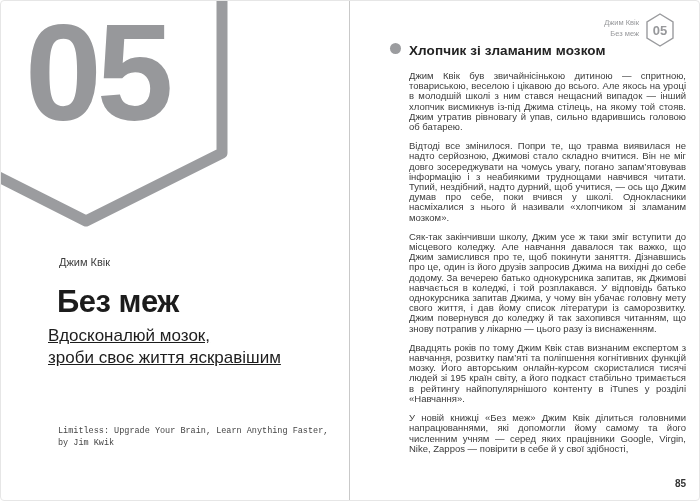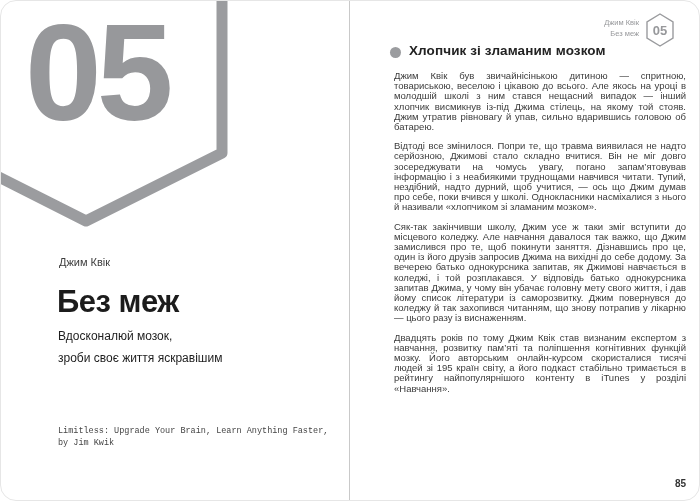--- a/index.html
+++ b/index.html
@@ -1,58 +1,58 @@
 <!DOCTYPE html>
 <html><head>
 <meta charset="utf-8">
 <style>
   html,body { margin:0; padding:0; background:#fff; }
   .spread {
     position:relative;
     width:700px; height:501px;
     background:#ffffff;
-    border-radius:16px;
+    border-radius:4px;
     box-sizing:border-box;
     border:1px solid #e6e6e6;
     overflow:hidden;
     font-family:"Liberation Sans", sans-serif;
   }
   
   .page-left { position:absolute; left:0; top:0; width:348px; height:501px; overflow:hidden; }
   .hex-outline-svg { position:absolute; left:0; top:0; }
   .big-number {
     position:absolute; left:24px; top:2px;
     font-size:138px; font-weight:700; line-height:1;
     color:#97989b; letter-spacing:-5px;
   }
   .author-name { position:absolute; left:58px; top:255px; font-size:11px; color:#3d3d3d; }
   .book-title  { position:absolute; left:56px; top:283px; font-size:31px; font-weight:700; color:#1c1c1c; letter-spacing:-0.5px; }
-  .book-subtitle { position:absolute; left:57px; top:324px; font-size:12px; line-height:22px; color:#1d1d1d; }
+  .book-subtitle { position:absolute; left:47px; top:324px; font-size:17px; line-height:22px; color:#1d1d1d;text-decoration:underline; }
   .citation { position:absolute; left:57px; top:425px; font-size:8.5px; line-height:11.5px; color:#454545;font-family:Liberation Mono, monospace; }
 
   
   .spine { position:absolute; left:348px; top:0; width:1px; height:501px; background:#c9c9c9; }
 
   
   .page-right { position:absolute; left:349px; top:0; width:351px; height:501px; overflow:hidden; }
   .page-header { position:absolute; top:12px; right:26px; display:flex; align-items:flex-start; gap:6px; }
   .header-titles { text-align:right; font-size:7.5px; line-height:10.5px; color:#97989b; padding-top:5px; }
   .header-badge { position:relative; width:30px; height:34px; }
   .header-badge svg { position:absolute; left:0; top:0; }
   .badge-num {
     position:absolute; left:0; top:0; width:30px; height:34px;
     display:flex; align-items:center; justify-content:center;
     font-size:13px; font-weight:600; color:#97989b;
   }
-  .section-heading-row { position:absolute; left:40px; top:42px; display:flex; align-items:flex-end; gap:8px; }
+  .section-heading-row { position:absolute; left:40px; top:42px; display:flex; align-items:flex-start; gap:8px; }
   .heading-bullet { width:11px; height:11px; border-radius:50%; background:#9b9c9f; flex:0 0 auto; }
   .section-heading { font-size:13.5px; font-weight:700; color:#222222; letter-spacing:0.1px; }
   .body-text { position:absolute; left:41px; top:70px; width:295px; }
   .body-text p {
-    margin:0 0 9px 3px;
+    margin:0 0 9px 18px;
     font-size:9.5px; line-height:10.2px;
     text-align:justify; color:#3b3b3b;
   }
   .page-number { position:absolute; right:15px; bottom:13px; font-size:10px; font-weight:700; color:#333333; }
 </style>
 </head>
 <body>
 
 <div class="spread">
 
@@ -97,18 +97,19 @@
     <div class="section-heading-row">
       <div class="heading-bullet"></div>
       <div class="section-heading">Хлопчик зі зламаним мозком</div>
     </div>
 
     <div class="body-text">
       <p>Джим Квік був звичайнісінькою дитиною — спритною, товариською, веселою і цікавою до всього. Але якось на уроці в молодшій школі з ним стався нещасний випадок — інший хлопчик висмикнув із-під Джима стілець, на якому той стояв. Джим утратив рівновагу й упав, сильно вдарившись головою об батарею.</p>
       <p>Відтоді все змінилося. Попри те, що травма виявилася не надто серйозною, Джимові стало складно вчитися. Він не міг довго зосереджувати на чомусь увагу, погано запам’ятовував інформацію і з неабиякими труднощами навчився читати. Тупий, нездібний, надто дурний, щоб учитися, — ось що Джим думав про себе, поки вчився у школі. Однокласники насміхалися з нього й називали «хлопчиком зі зламаним мозком».</p>
       <p>Сяк-так закінчивши школу, Джим усе ж таки зміг вступити до місцевого коледжу. Але навчання давалося так важко, що Джим замислився про те, щоб покинути заняття. Дізнавшись про це, один із його друзів запросив Джима на вихідні до себе додому. За вечерею батько однокурсника запитав, як Джимові навчається в коледжі, і той розплакався. У відповідь батько однокурсника запитав Джима, у чому він убачає головну мету свого життя, і дав йому список літератури із саморозвитку. Джим повернувся до коледжу й так захопився читанням, що знову потрапив у лікарню — цього разу із виснаженням.</p>
       <p>Двадцять років по тому Джим Квік став визнаним експертом з навчання, розвитку пам’яті та поліпшення когнітивних функцій мозку. Його авторським онлайн-курсом скористалися тисячі людей зі 195 країн світу, а його подкаст стабільно тримається в рейтингу найпопулярнішого контенту в iTunes у розділі «Навчання».</p>
+      <p>У новій книжці «Без меж» Джим Квік ділиться головними напрацюваннями, які допомогли йому самому та його численним учням — серед яких працівники Google, Virgin, Nike, Zappos — повірити в себе й у свої здібності,</p>
     </div>
 
     <div class="page-number">85</div>
   </div>
 
 </div>
 
 </body></html>

